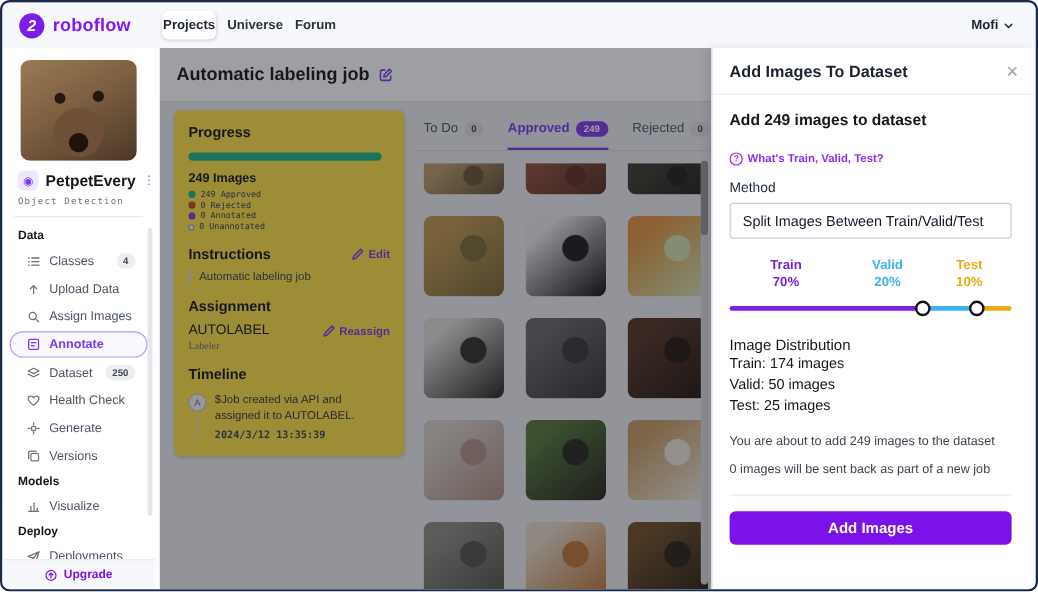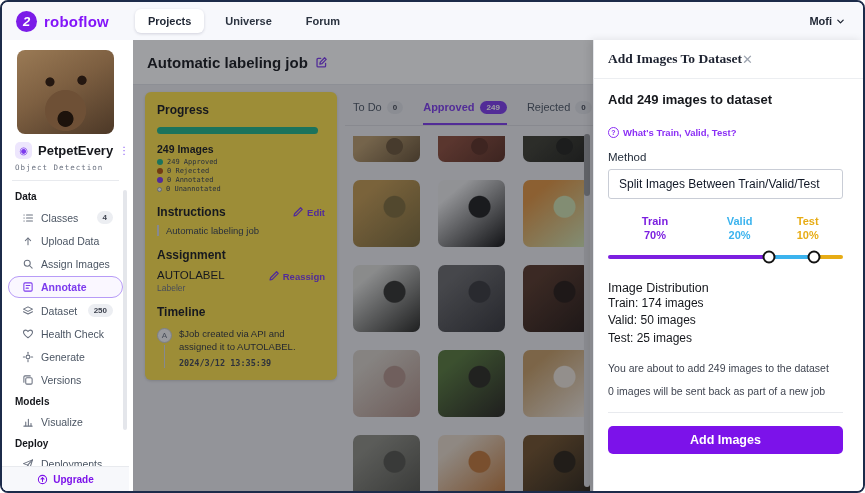--- a/index.html
+++ b/index.html
@@ -6,21 +6,21 @@
   html,body { background:#fff; }
   body { font-family:"Liberation Sans", sans-serif; }
   .window { width:865px; height:493px; border:2px solid #1c2b4a; border-radius:8px; overflow:hidden; background:#fff; position:relative; }
 
   
   .topbar { height:38px; background:#f7f8fc; display:flex; align-items:center; padding:0 18px 0 14px; }
   .logo-wrap { display:flex; align-items:center; gap:7px; }
   .logo-circle { width:21px; height:21px; border-radius:50%; background:#7b1ce8; color:#fff; display:flex; align-items:center; justify-content:center; font-weight:bold; font-size:13px; font-style:italic; }
   .brand { color:#8315f9; font-weight:bold; font-size:15px; letter-spacing:.2px; }
   .topnav { display:flex; align-items:center; margin-left:26px; gap:8px; }
-  .topnav-item { font-size:11px; color:#2b3340; font-weight:bold; padding:6px 13px; border-radius:6px; cursor:pointer; }
+  .topnav-item { font-size:11px; color:#2b3340; font-weight:bold; padding:6px 1px; border-radius:6px; cursor:pointer; }
   .topnav-item.active { background:#fff; box-shadow:0 1px 3px rgba(40,40,80,.18); color:#1e2533; }
   .user-menu { margin-left:auto; display:flex; align-items:center; gap:4px; font-size:11px; color:#1e2533; font-weight:bold; cursor:pointer; }
 
   
   .app-body { display:flex; height:451px; }
 
   
   .sidebar { width:127px; background:#fff; position:relative; flex:none; padding:8px 0 26px 0; }
   .avatar { width:97px; height:84px; margin:2px auto 8px auto; border-radius:8px;
     background:
@@ -58,21 +58,21 @@
   .card-h { font-size:12px; font-weight:bold; color:#16181d; }
   .pbar { height:7px; border-radius:4px; background:#1fb487; margin:10px 0 9px 0; width:96%; }
   .pcount { font-size:10.5px; font-weight:bold; color:#16181d; margin-bottom:3px; }
   .legend-row { display:flex; align-items:center; gap:4px; margin:1px 0; }
   .legend-dot { width:6px; height:6px; border-radius:50%; flex:none; }
   .legend-txt { font-family:"DejaVu Sans Mono", monospace; font-size:7px; color:#374151; }
   .sec-head-row { display:flex; align-items:center; justify-content:space-between; margin-top:12px; }
   .mini-edit { color:#7c3aed; font-size:9.5px; font-weight:bold; display:flex; align-items:center; gap:3px; cursor:pointer; }
   .quote { border-left:2px solid #d7d9de; margin-top:6px; padding-left:7px; font-size:9.5px; color:#374151; }
   .assignee { font-size:11.5px; color:#16181d; margin-top:7px; }
-  .assignee-role { font-family:Liberation Sans, sans-serif; font-size:8.5px; color:#6b7280; margin-top:2px; }
+  .assignee-role { font-family:Liberation Serif, serif; font-size:8.5px; color:#6b7280; margin-top:2px; }
   .tl-wrap { display:flex; gap:7px; margin-top:9px; }
   .tl-left { display:flex; flex-direction:column; align-items:center; }
   .tl-circle { width:15px; height:15px; border-radius:50%; border:1px solid #c5c8cf; background:#f4f5f7; color:#6b7280; font-size:8px; display:flex; align-items:center; justify-content:center; flex:none; }
   .tl-line { width:0; flex:1; border-left:1px solid #d7d9de; margin-top:2px; }
   .tl-event { font-size:9.5px; color:#30343c; line-height:1.35; }
   .tl-time { font-family:"DejaVu Sans Mono", monospace; font-size:8.5px; color:#3f4450; margin-top:4px; font-weight:bold; }
 
   .tabs-zone { position:absolute; left:212px; top:0; right:0; bottom:0; overflow:hidden; }
   .tabs-row { display:flex; align-items:center; gap:20px; padding:14px 0 0 8px; border-bottom:1px solid #d9dade; height:40px; }
   .tab { display:flex; align-items:center; gap:5px; font-size:11px; color:#4b5563; padding-bottom:9px; cursor:pointer; border-bottom:2px solid transparent; }
@@ -81,21 +81,21 @@
   .tab.active .tbadge { background:#7c3aed; color:#fff; padding:2px 7px; }
   .grid { margin:10px 0 0 8px; display:grid; grid-template-columns:repeat(3,67px); gap:18px; }
   .tile { width:67px; height:67px; border-radius:7px; }
   .tile.partial { height:26px; border-radius:0 0 7px 7px; }
   .grid-scroll { position:absolute; right:3px; top:48px; bottom:4px; width:6px; background:#dcdde0; border-radius:3px; }
   .grid-thumb { width:6px; height:62px; background:#97989c; border-radius:3px; }
   .dim { position:absolute; inset:0; background:rgba(24,26,34,.42); pointer-events:none; }
 
   
   .panel { width:270px; flex:none; background:#fff; border-left:1px solid #e4e6ea; box-shadow:-3px 0 8px rgba(0,0,0,.10); position:relative; z-index:5; display:flex; flex-direction:column; }
-  .panel-header { height:39px; border-bottom:1px solid #eceef1; display:flex; align-items:center; padding:0 14px;font-family:Liberation Serif, serif; }
+  .panel-header { height:39px; border-bottom:1px solid #eceef1; display:flex; align-items:center; justify-content:space-between; padding:0 14px; }
   .panel-title { font-size:13.5px; font-weight:bold; color:#1d2230; }
   .close-x { color:#9ca3af; font-size:13px; cursor:pointer; line-height:1; }
   .panel-body { padding:13px 20px 0 14px; flex:1; }
   .panel-sub { font-size:13px; font-weight:bold; color:#15171c; }
   .help-link { display:flex; align-items:flex-start; gap:4px; color:#8b2ff5; font-size:9.5px; font-weight:bold; margin-top:20px; cursor:pointer; }
   .q-circ { width:11px; height:11px; border:1.2px solid #8b2ff5; border-radius:50%; font-size:7px; display:flex; align-items:center; justify-content:center; flex:none; }
   .method-label { font-size:11.5px; color:#1f2937; margin-top:13px; }
   .method-box { margin-top:6px; height:30px; border:1px solid #c9cdd6; border-radius:3px; display:flex; align-items:center; padding:0 10px; font-size:12px; color:#111827; background:#fff; cursor:pointer; }
   .slider-wrap { position:relative; margin-top:16px; height:48px; }
   .sl-label { position:absolute; top:0; transform:translateX(-50%); text-align:center; font-size:11px; font-weight:bold; line-height:1.25; }

